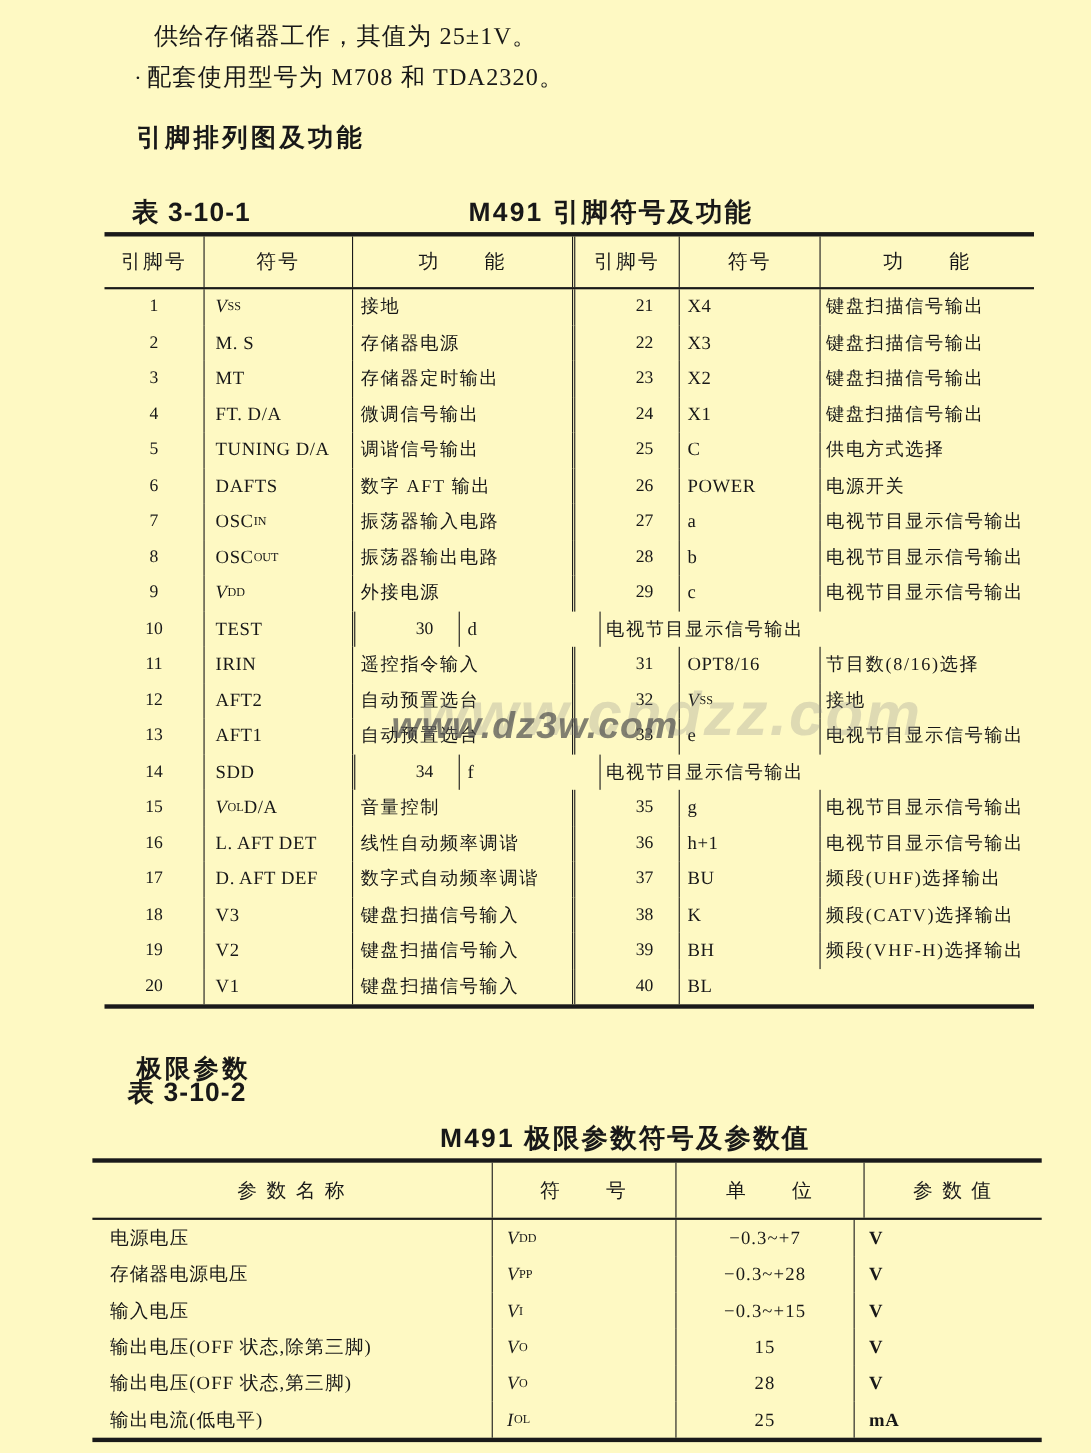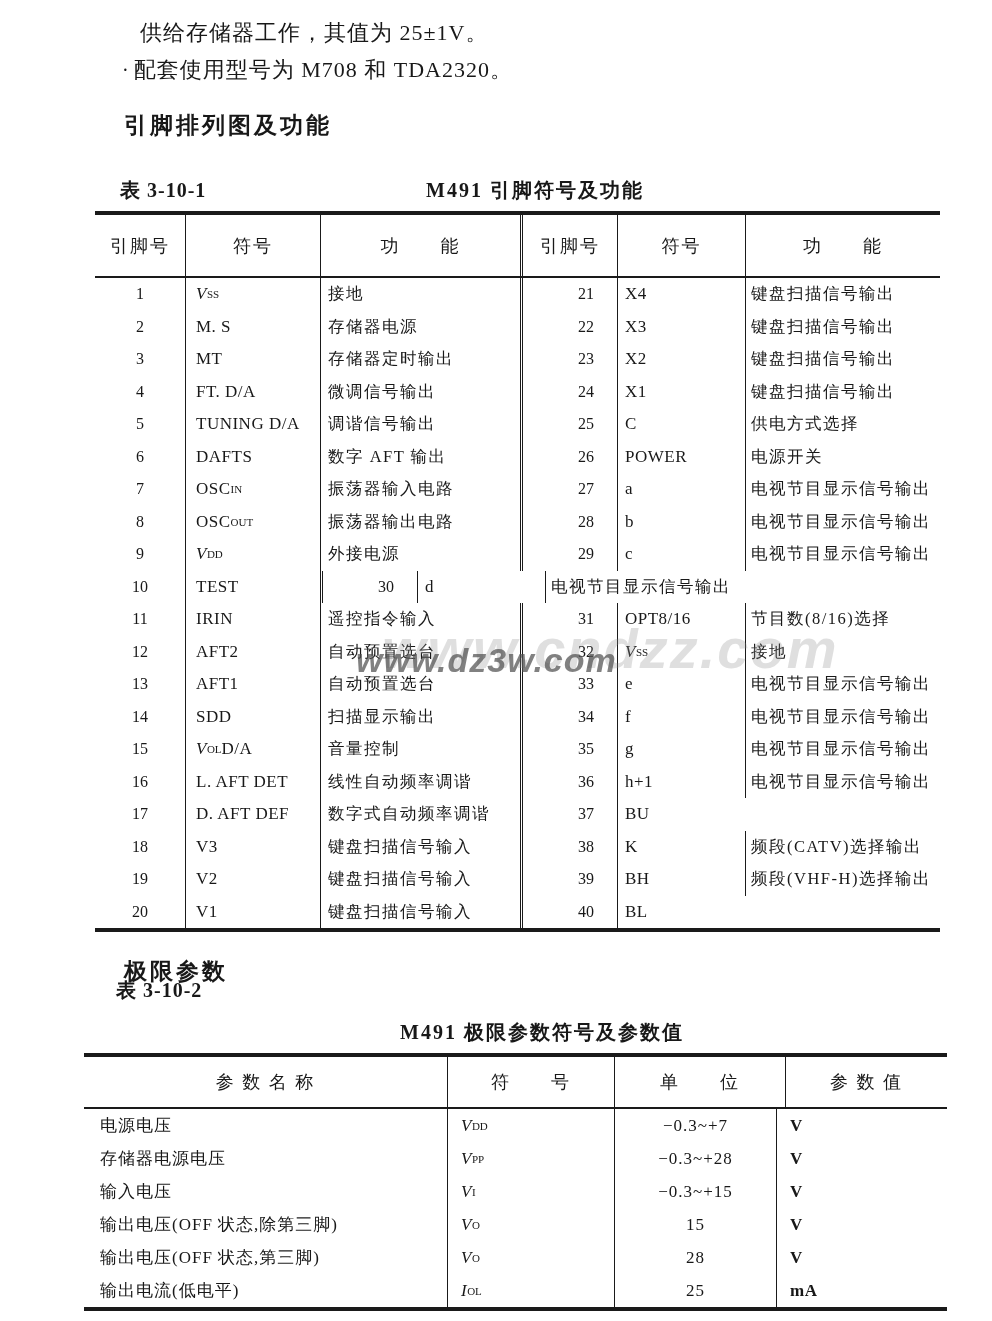--- a/index.html
+++ b/index.html
@@ -1,46 +1,46 @@
 <!DOCTYPE html>
 <html><head>
 <meta charset="utf-8">
 <style>
   html,body{margin:0;padding:0;background:#e8e8e6;}
   .page{
     position:relative;width:992px;height:1321px;margin:0 auto;
-    background:#ffffff;color:#181818;overflow:hidden;
+    background:#fef9c3;color:#181818;overflow:hidden;
     font-family:"Liberation Serif","DejaVu Serif",serif;
   }
   .abs{position:absolute;}
   .intro1{left:140px;top:18px;font-size:22px;letter-spacing:1px;white-space:nowrap;}
   .intro2{left:122px;top:55px;font-size:22px;letter-spacing:1px;white-space:nowrap;}
   .bullet{font-size:20px;margin-right:4px;}
   .heading{
     font-family:"Liberation Sans","DejaVu Sans",sans-serif;
     font-weight:bold;font-size:23px;letter-spacing:3px;white-space:nowrap;
   }
   #sec1{left:124px;top:110px;}
   #sec2{left:124px;top:956px;}
   .cap{
-    font-family:Liberation Serif, serif;
-    font-weight:bold;font-size:20px;letter-spacing:1px;white-space:nowrap;
+    font-family:Liberation Sans, sans-serif;
+    font-weight:bold;font-size:24px;letter-spacing:1px;white-space:nowrap;
   }
   #cap1-label{left:120px;top:177px;}
   #cap1-title{left:426px;top:177px;letter-spacing:2px;}
   #cap2-label{left:116px;top:977px;}
   #cap2-title{left:400px;top:1019px;letter-spacing:2px;}
 
   
   .tbl{position:absolute;}
   #t1{left:95px;top:211px;width:845px;}
   #t2{left:84px;top:1053px;width:863px;}
   .hd{display:flex;box-sizing:border-box;
       border-top:4px solid #1a1a1a;border-bottom:2px solid #1a1a1a;}
-  #t1 .hd{height:67px;}
+  #t1 .hd{height:52px;}
   #t2 .hd{height:56px;}
   .bd{border-bottom:4px solid #1a1a1a;}
   .tr{display:flex;}
   #t1 .tr{height:32.5px;}
   #t2 .tr{height:33px;}
   .c{box-sizing:border-box;height:100%;display:flex;align-items:center;overflow:hidden;white-space:nowrap;}
   .hd .c{justify-content:center;padding:0;font-size:18px;letter-spacing:2px;}
   
   .w0{width:90px;justify-content:center;}
   .w1{width:135px;border-left:1px solid #1a1a1a;padding-left:10px;}
@@ -253,21 +253,20 @@
           <div class="c w4 symt">
             <span>e</span>
           </div>
           <div class="c w5 func">电视节目显示信号输出</div>
         </div>
         <div class="tr">
           <div class="c w0 num">14</div>
           <div class="c w1 symt">
             <span>SDD</span>
           </div>
-          <div class="c w2 func">扫描显示输出</div>
           <div class="c w3 num">34</div>
           <div class="c w4 symt">
             <span>f</span>
           </div>
           <div class="c w5 func">电视节目显示信号输出</div>
         </div>
         <div class="tr">
           <div class="c w0 num">15</div>
           <div class="c w1 symt">
             <span class="it">V</span>
@@ -296,20 +295,21 @@
         <div class="tr">
           <div class="c w0 num">17</div>
           <div class="c w1 symt">
             <span>D. AFT DEF</span>
           </div>
           <div class="c w2 func">数字式自动频率调谐</div>
           <div class="c w3 num">37</div>
           <div class="c w4 symt">
             <span>BU</span>
           </div>
+          <div class="c w5 func">频段(UHF)选择输出</div>
         </div>
         <div class="tr">
           <div class="c w0 num">18</div>
           <div class="c w1 symt">
             <span>V3</span>
           </div>
           <div class="c w2 func">键盘扫描信号输入</div>
           <div class="c w3 num">38</div>
           <div class="c w4 symt">
             <span>K</span>

